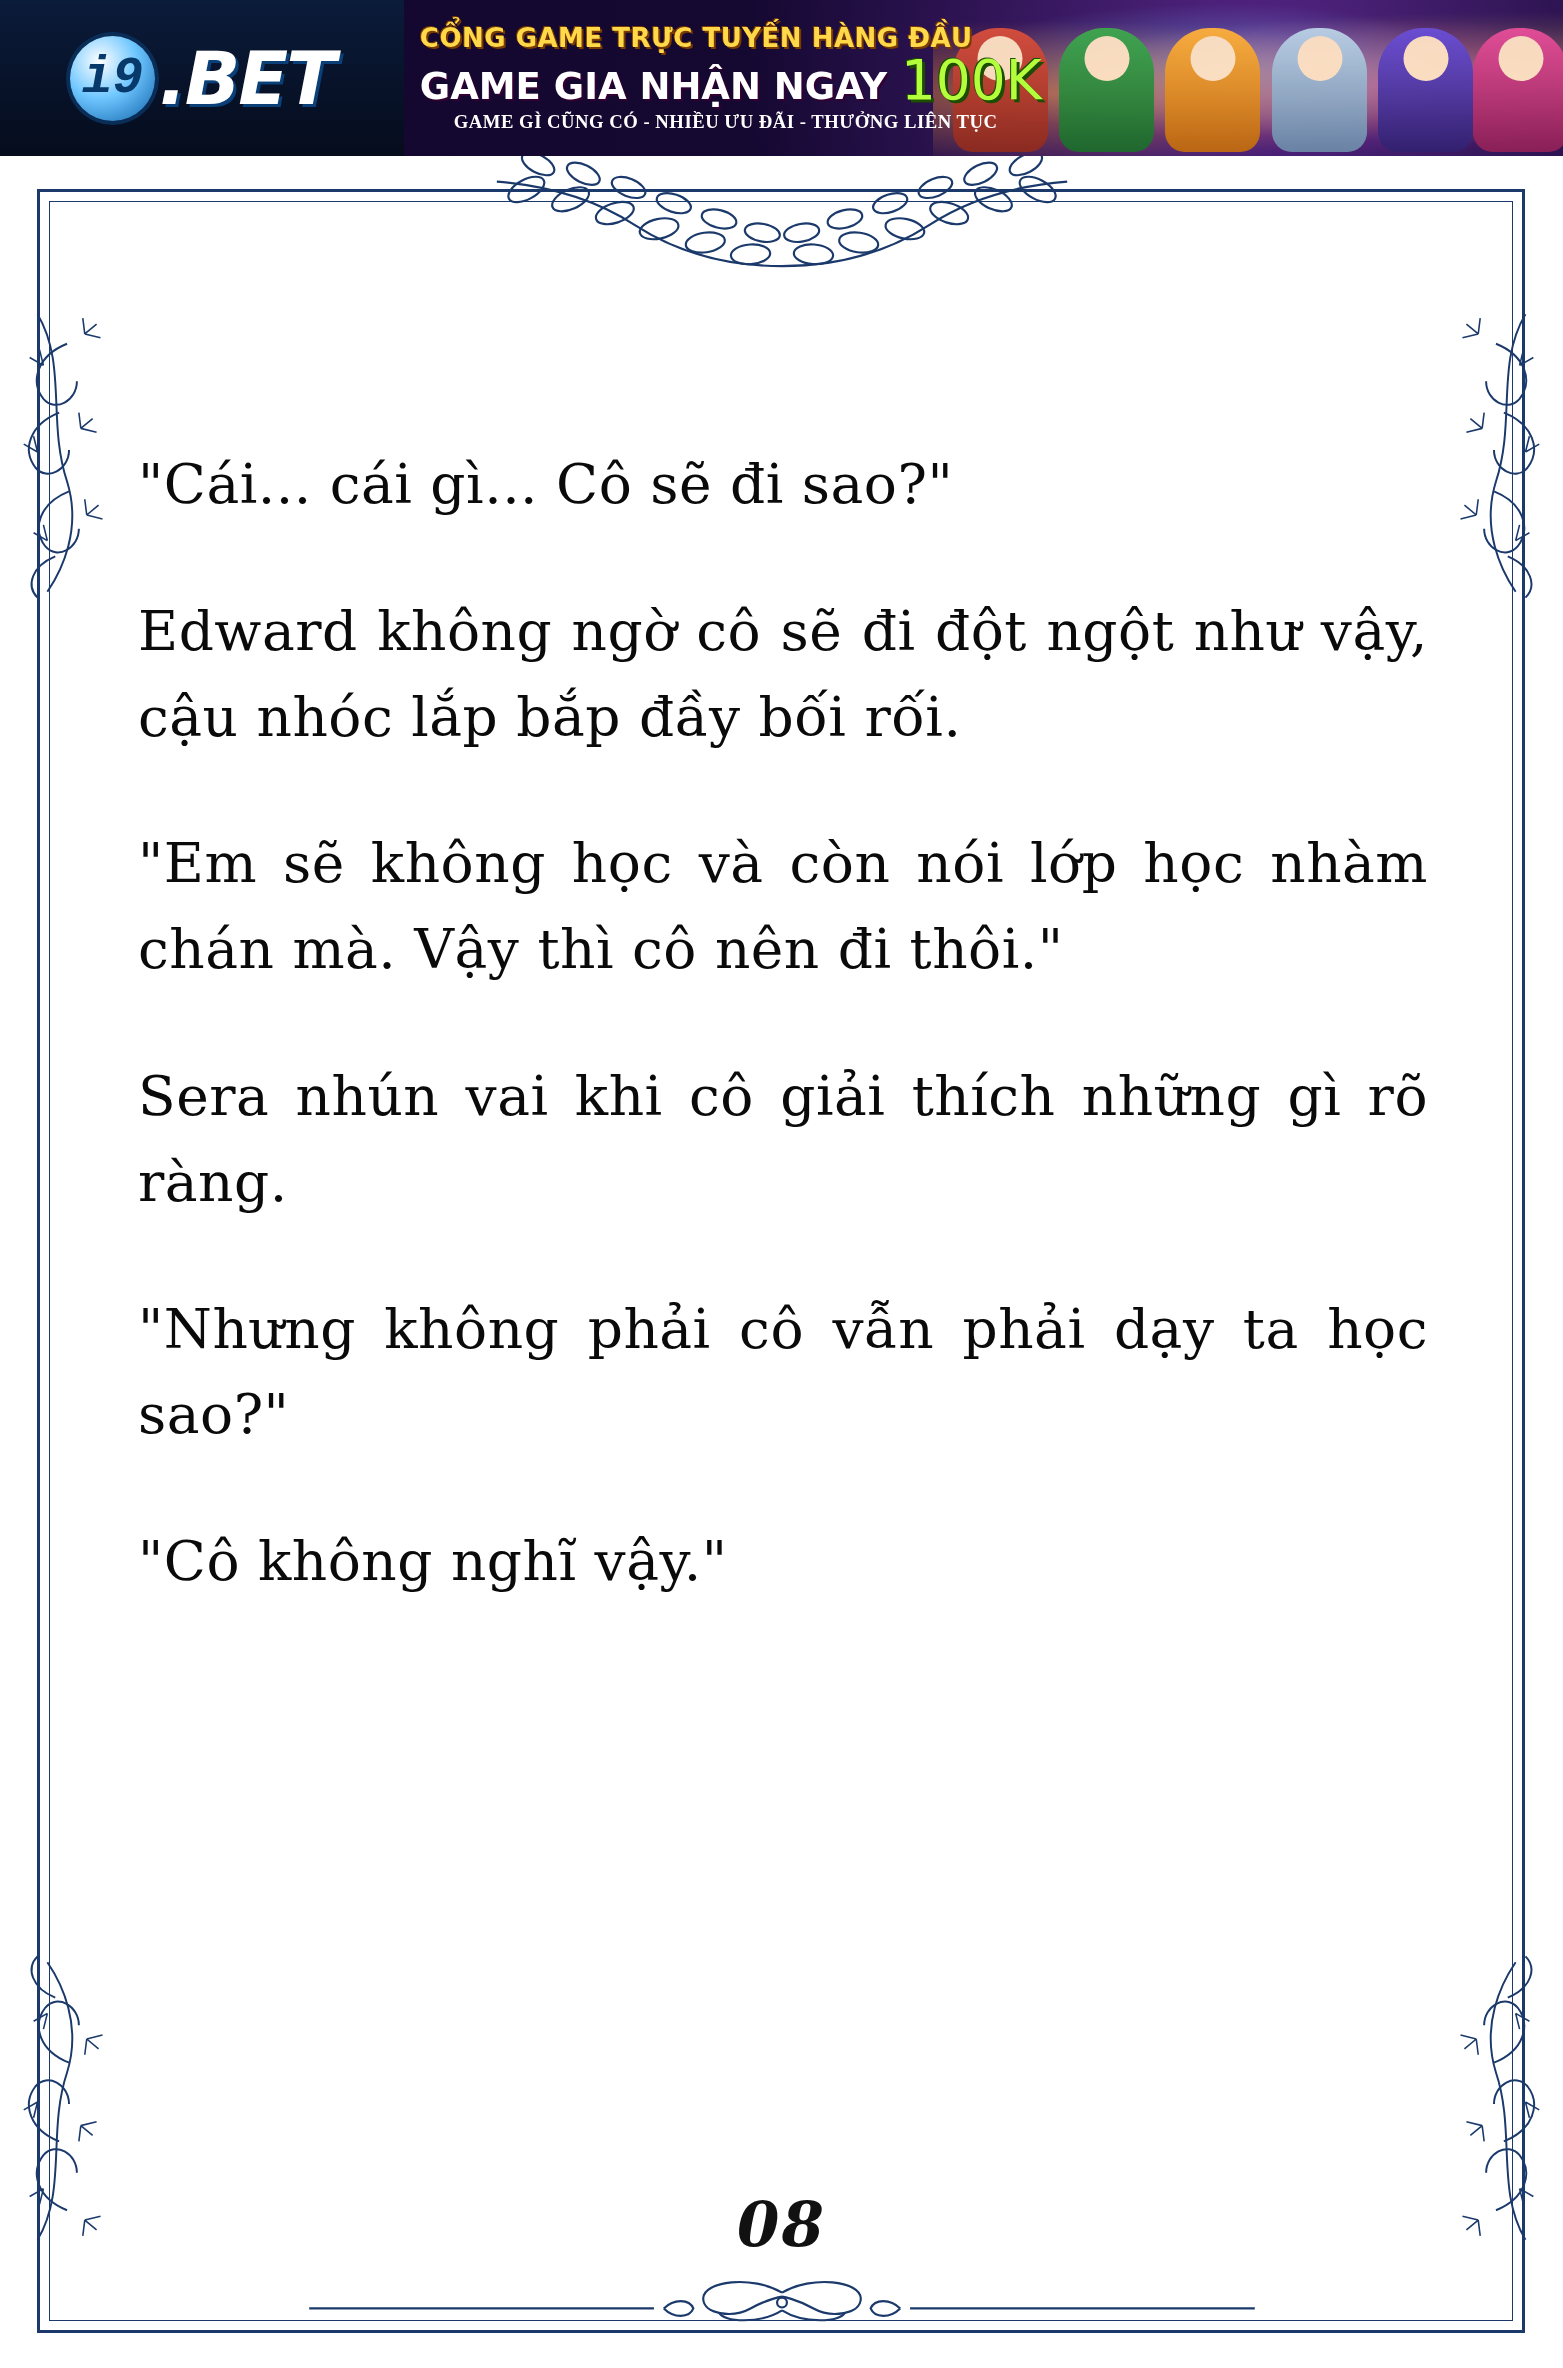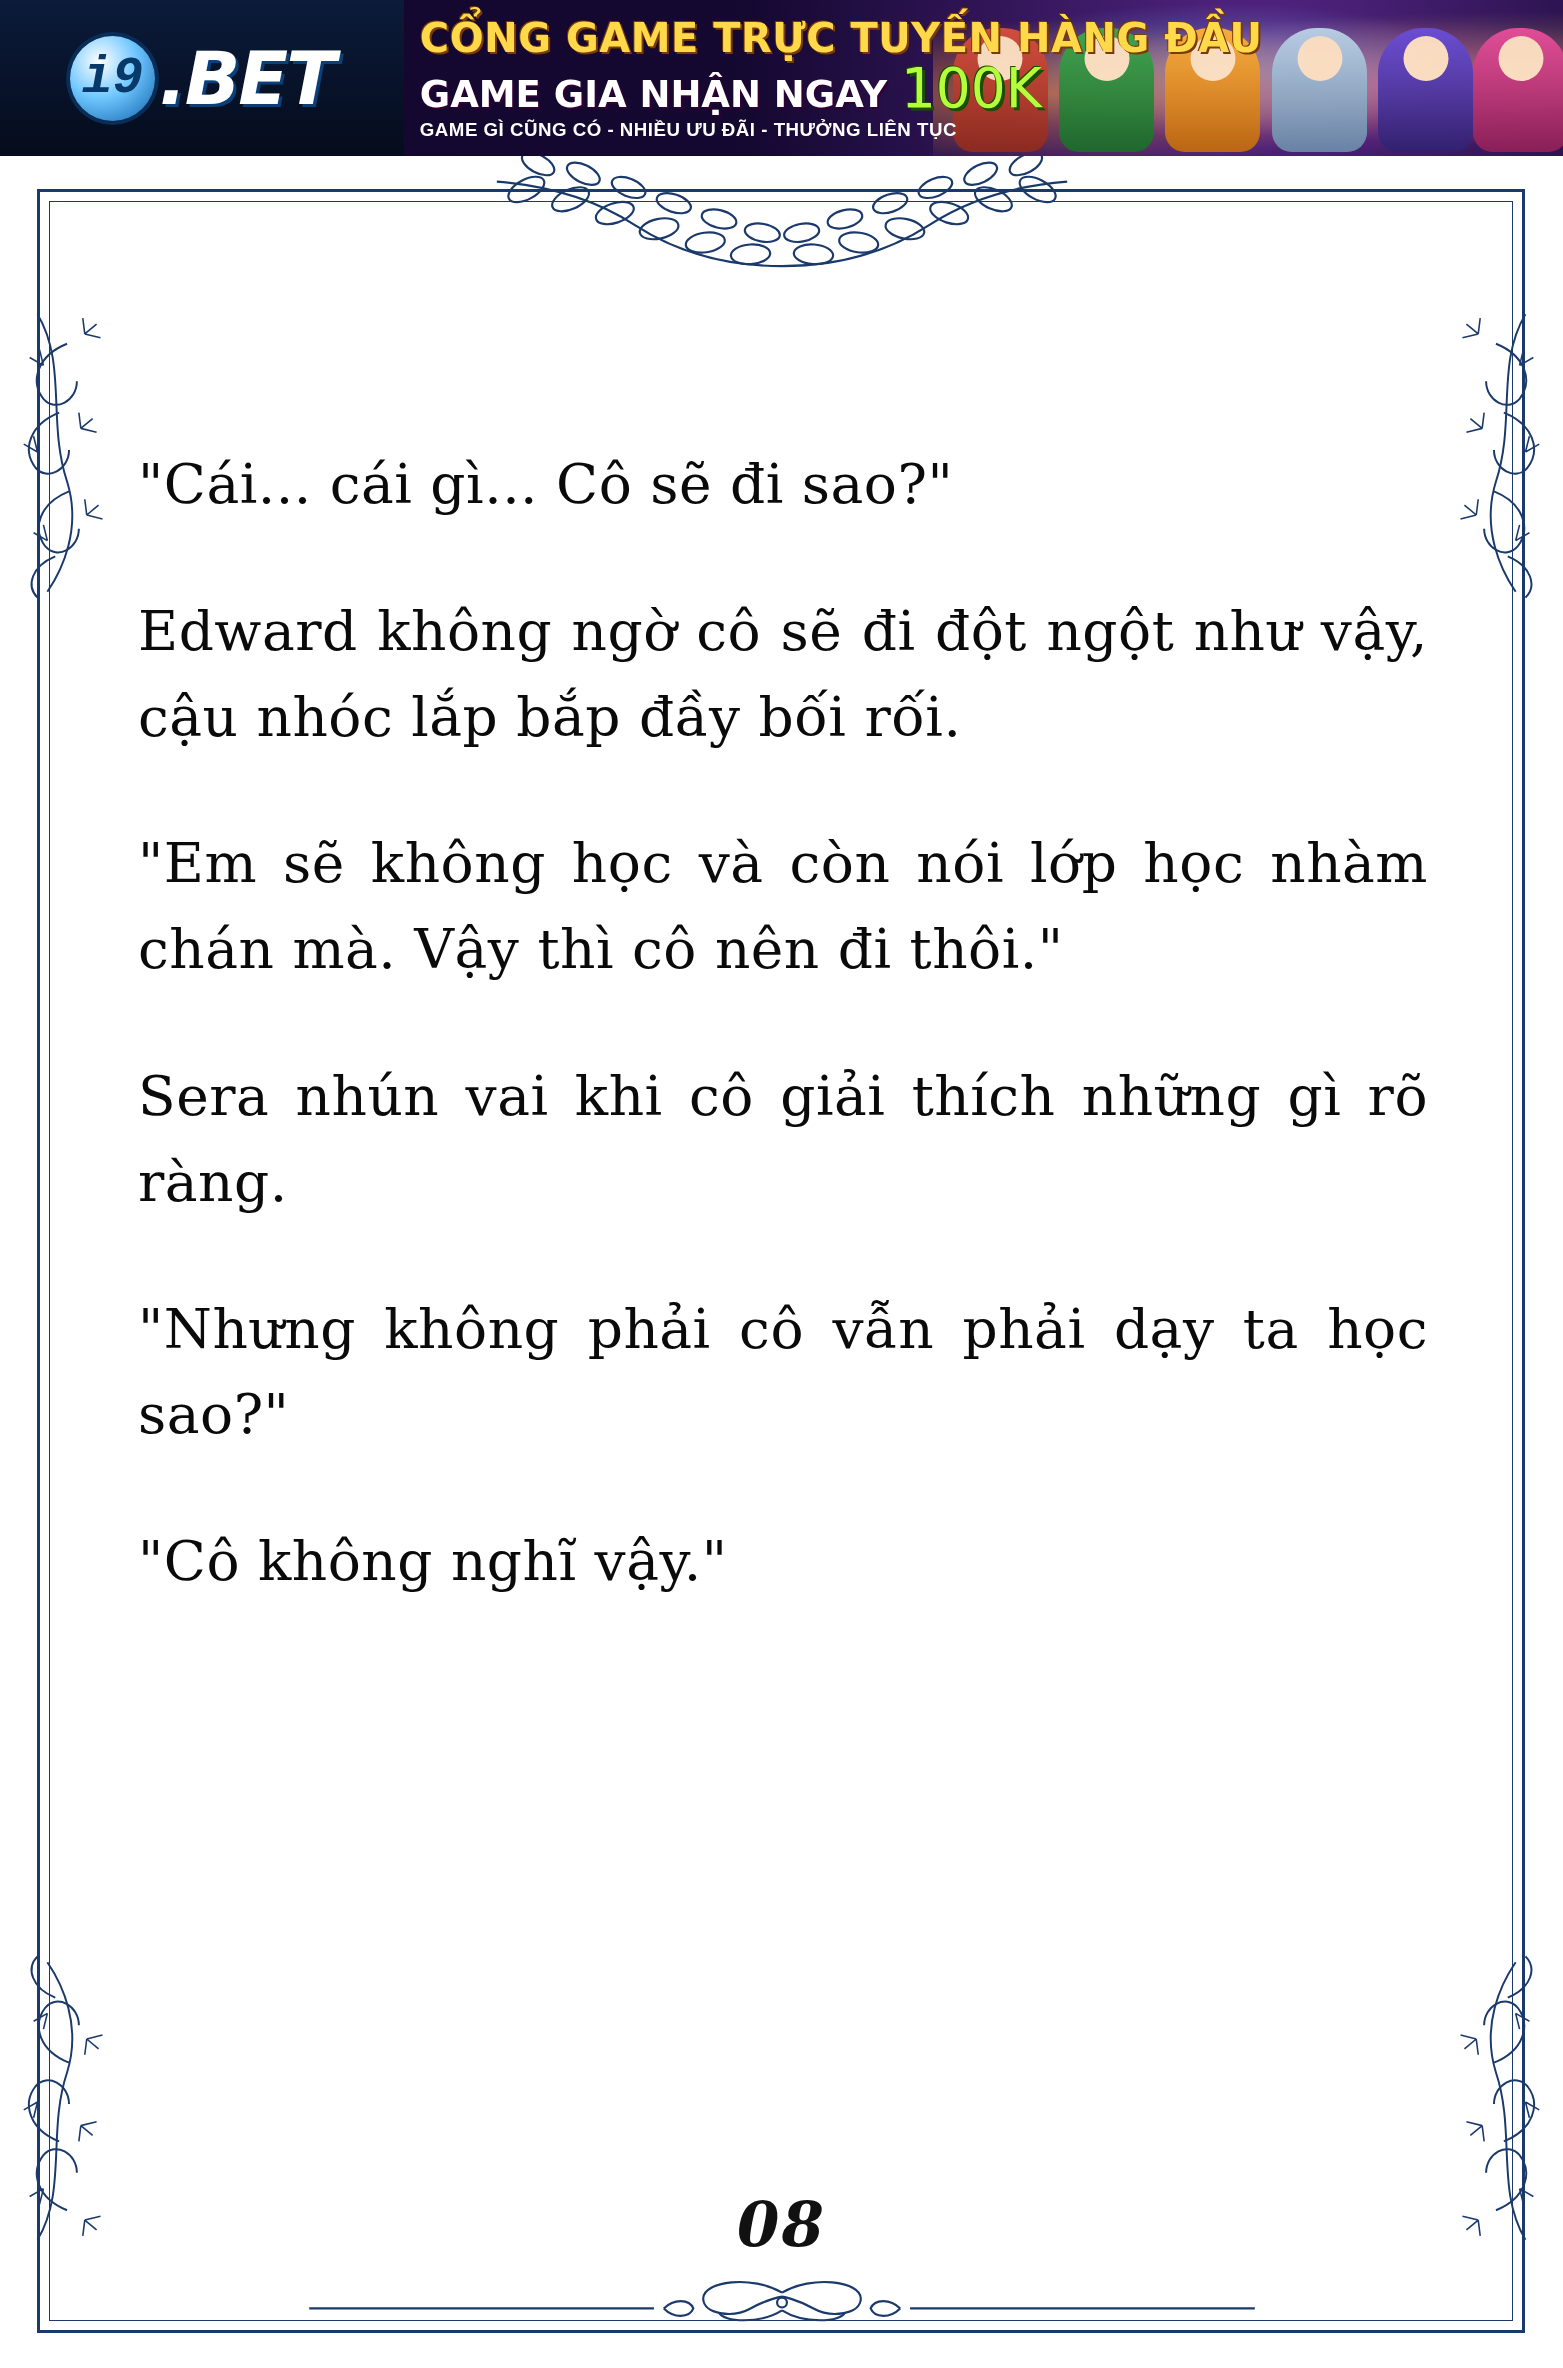--- a/index.html
+++ b/index.html
@@ -75,21 +75,21 @@
       linear-gradient(90deg, #13072e 0%, #2a1055 45%, #3c1568 70%, #14082c 100%);
     display: flex;
     flex-direction: column;
     justify-content: center;
     padding: 3.9px 0 3.9px 15.8px;
     overflow: hidden;
   }
   .ad-line1 {
     font-family: "DejaVu Sans", sans-serif;
     font-weight: bold;
-    font-size: 40px;
+    font-size: 26px;
     letter-spacing: 0.5px;
     color: #ffd94a;
     text-shadow: 2px 2px 0 #7a3b00, -1px -1px 0 #7a3b00;
     white-space: nowrap;
     z-index: 3;
   }
   .ad-line2 {
     display: flex;
     align-items: baseline;
     gap: 13.8px;
@@ -105,28 +105,29 @@
   }
   .ad-line2 .amount {
     font-family: "DejaVu Sans", sans-serif;
     font-weight: normal;
     font-size: 55px;
     color: #b4ff3c;
     text-shadow: 3px 3px 0 #1d4d00, -1px -1px 0 #1d4d00;
     line-height: 1;
   }
   .ad-line3 {
-    font-family: Liberation Sans, sans-serif;
+    font-family: Liberation Serif, serif;
     font-weight: bold;
     font-size: 18.7px;
     color: #ffffff;
     letter-spacing: 0.5px;
     margin-top: 3.9px;
     z-index: 3;
     white-space: nowrap;
+    margin-left: 34px;
   }
   .ad-chars {
     position: absolute;
     right: 0; top: 0;
     width: 630px; height: 100%;
     z-index: 2;
     background:
       radial-gradient(ellipse at 18% 60%, rgba(255,150,60,0.55) 0%, rgba(255,150,60,0) 55%),
       radial-gradient(ellipse at 45% 45%, rgba(120,200,255,0.45) 0%, rgba(120,200,255,0) 55%),
       radial-gradient(ellipse at 72% 55%, rgba(255,90,200,0.40) 0%, rgba(255,90,200,0) 55%),

